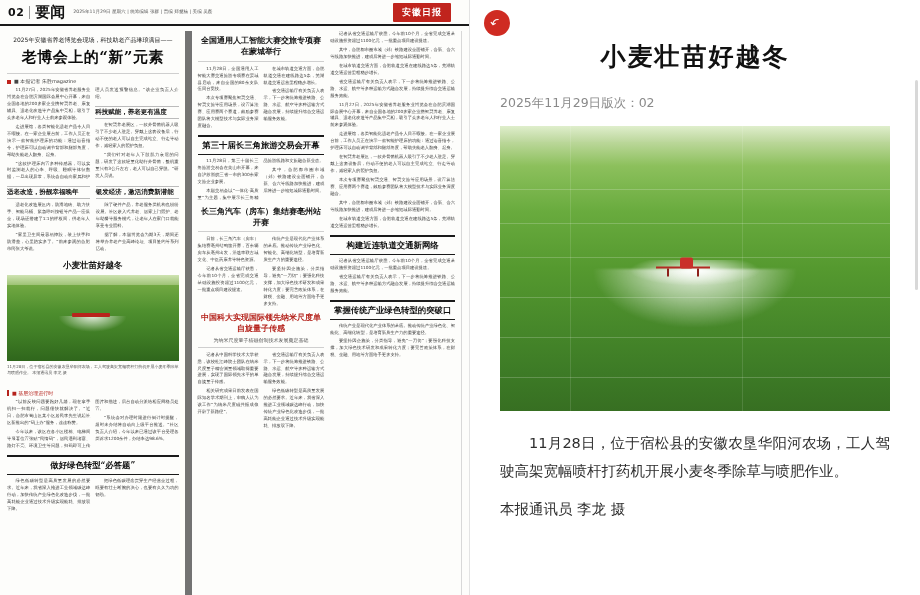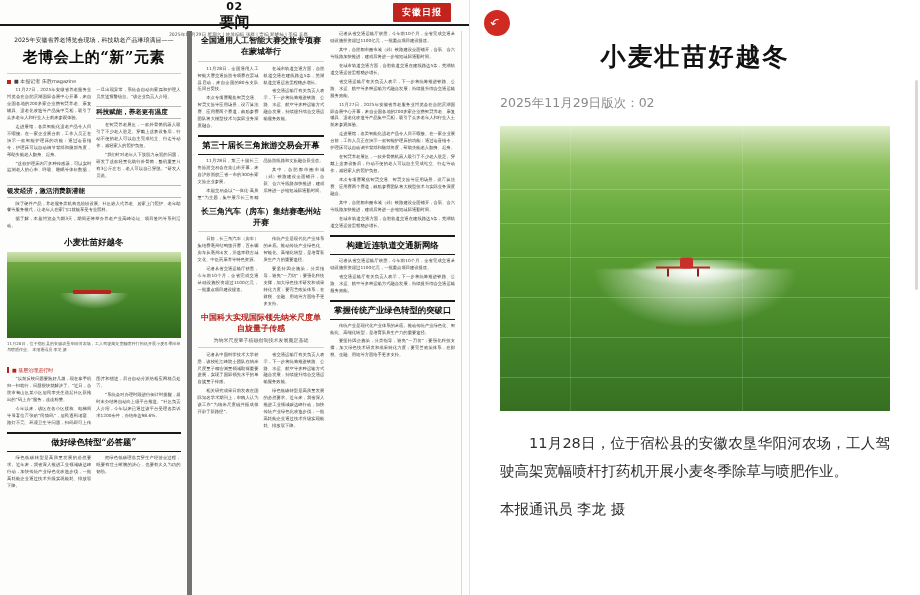--- a/index.html
+++ b/index.html
@@ -25,21 +25,20 @@
     overflow: hidden;
     border-right: 1px solid #e3e3e3;
   }
   .paper-masthead {
     height: 26px;
     display: flex;
     align-items: center;
     border-bottom: 2px solid #1a1a1a;
     padding: 0 8px;
     position: relative;
-    flex-direction: column;
   }
   .mast-pageno {
     font-size: 11px;
     color: #111;
     font-weight: bold;
     letter-spacing: .5px;
   }
   .mast-sep {
     width: 1px; height: 13px; background: #999; margin: 0 5px;
   }
@@ -66,21 +65,21 @@
   }
 
   .paper-body {
     display: flex;
     padding: 5px 7px 0 7px;
     height: 569px;
   }
   .col {
     position: relative;
   }
-  .col-a { width: 185px; padding-right: 6px; border-right: 5px solid #737373;}
+  .col-a { width: 185px; padding-right: 6px; border-right: 7px solid #737373;}
   .col-b { width: 138px; padding: 0 6px; border-right: 1px solid #d8d8d8;}
   .col-c { width: 133px; padding-left: 6px; }
 
   .lead-kicker {
     font-size: 6px;
     color: #222;
     text-align: center;
     line-height: 1.5;
     margin-top: 4px;
   }
@@ -343,20 +342,25 @@
         <div class="mini-col-txt">
           <p class="txt">11月27日，2025年安徽省养老服务业博览会在合肥滨湖国际会展中心开幕，来自全国各地的200多家企业携智慧养老、康复辅具、适老化改造等产品集中亮相，吸引了众多老年人和行业人士前来参观体验。</p>
           <p class="txt">走进展馆，各类智能化适老产品令人目不暇接。在一家企业展台前，工作人员正在演示一款智能护理床的功能：通过语音指令，护理床可以自动调节背部和腿部角度，帮助失能老人翻身、起身。</p>
           <p class="txt">“这款护理床内置多种传感器，可以实时监测老人的心率、呼吸、睡眠等体征数据，一旦出现异常，系统会自动向家属和护理人员发送预警信息。”该企业负责人介绍。</p>
           <div class="subhead">科技赋能，养老更有温度</div>
           <p class="txt">在智慧养老展区，一款外骨骼机器人吸引了不少老人驻足。穿戴上这套设备后，行动不便的老人可以自主完成站立、行走等动作，减轻家人的照护负担。</p>
           <p class="txt">“我们针对老年人下肢肌力衰退的问题，研发了这款轻量化助行外骨骼，整机重量只有3公斤左右，老人可以自己穿脱。”研发人员说。</p>
         </div>
 
         <div class="two-sub">
+          <div>
+            <div class="subhead">适老改造，扮靓幸福晚年</div>
+            <p class="txt">适老化改造展区内，防滑地砖、助力扶手、智能马桶、紧急呼叫按钮等产品一应俱全，现场还搭建了1∶1的样板间，供老年人实地体验。</p>
+            <p class="txt">“家里卫生间最容易摔跤，装上扶手和防滑垫，心里踏实多了。”前来参观的合肥市民张大爷说。</p>
+          </div>
           <div>
             <div class="subhead">银发经济，激活消费新潜能</div>
             <p class="txt">除了硬件产品，养老服务类机构也纷纷设展。社区嵌入式养老、居家上门照护、老年助餐等服务模式，让老年人在家门口就能享受专业照料。</p>
             <p class="txt">据了解，本届博览会为期3天，期间还将举办养老产业高峰论坛、项目签约等系列活动。</p>
           </div>
         </div>
 
         
         <div class="thumb-block">
           <div class="thumb-head">小麦壮苗好越冬</div>

